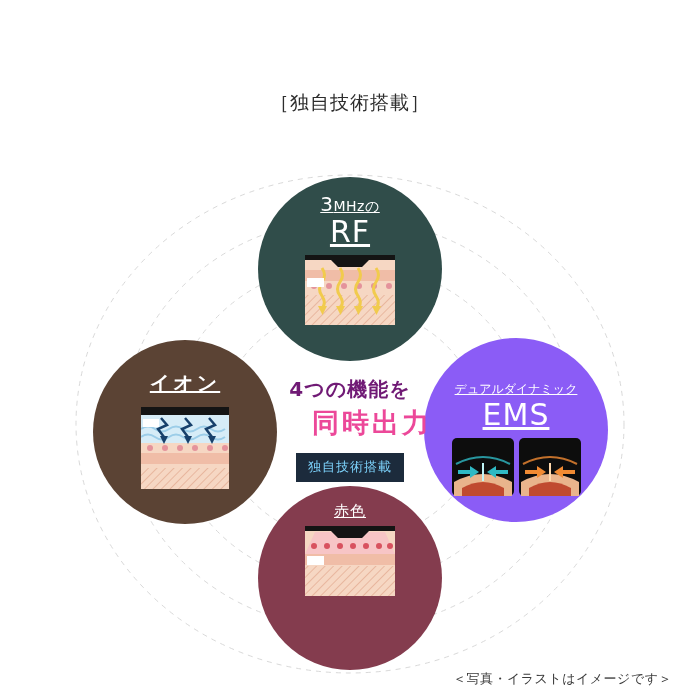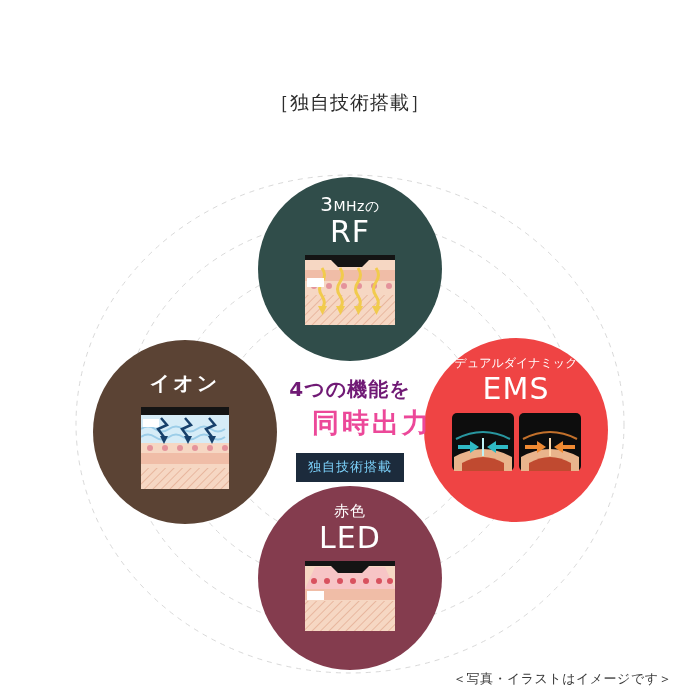--- a/index.html
+++ b/index.html
@@ -5,21 +5,21 @@
   * { margin:0; padding:0; box-sizing:border-box; }
   html,body { background:#ffffff; }
   body { font-family:"DejaVu Sans","Liberation Sans",sans-serif; }
   .stage { position:relative; width:700px; height:700px; background:#ffffff; overflow:hidden; margin:0 auto; }
   .orbits { position:absolute; left:0; top:0; }
   .title { position:absolute; top:26px; left:0; width:100%; text-align:center;
            font-size:31px; font-weight:500; color:#2d2d2d; letter-spacing:2px; }
   .subtitle { position:absolute; top:90px; left:0; width:100%; text-align:center;
               font-size:19px; color:#2d2d2d; letter-spacing:1px; }
   .circle { position:absolute; width:184px; height:184px; border-radius:50%;
-            display:flex; flex-direction:column; align-items:center; color:#ffffff; }
+            display:flex; flex-direction:column; align-items:center; color:#ffffff;text-decoration:underline; }
   .circle.rf  { left:258px; top:177px; padding-top:16px; }
   .circle.ion { left:93px;  top:340px; padding-top:30px; }
   .circle.ems { left:424px; top:338px; padding-top:17px; }
   .circle.led { left:258px; top:486px; padding-top:16px; }
   .line-small { font-size:14px; letter-spacing:0.5px; line-height:1.1; }
   .line-small .num { font-size:20px; }
   .line-big { font-size:30px; font-weight:500; letter-spacing:1px; line-height:1.15; }
   .ion-name { font-size:20px; font-weight:600; letter-spacing:3px; }
   .ems-sub  { font-size:12px; letter-spacing:0; }
   .led-sub  { font-size:15px; letter-spacing:1px; }
@@ -122,21 +122,21 @@
       </g>
       <g fill="#17406b">
         <path d="M19,29 h8 l-4,8 z"></path>
           <path d="M43,29 h8 l-4,8 z"></path>
           <path d="M67,29 h8 l-4,8 z"></path>
       </g>
       <rect x="2" y="12" width="16" height="8" fill="#ffffff"></rect>
     </svg>
   </div>
 
-  <div class="circle ems" style="background-color: #ef4444;">
+  <div class="circle ems" style="background-color: #8b5cf6; justify-content: center;">
     <div class="ems-sub">デュアルダイナミック</div>
     <div class="line-big">EMS</div>
     <div class="ems-row">
       <svg width="62" height="58" viewBox="0 0 62 58">
         <rect width="62" height="58" rx="5" fill="#0d0d0d"></rect>
         <path d="M2,44 q29,-16 58,0 v14 h-58 z" fill="#e9b48c"></path>
         <path d="M10,50 q21,-12 42,0 v8 h-42 z" fill="#c04a30"></path>
         <path d="M4,26 q27,-14 54,0" stroke="#2fb9c4" stroke-width="2" fill="none" opacity="0.8"></path>
         <rect x="6" y="32" width="12" height="4" fill="#2fb9c4"></rect>
         <path d="M18,28 l9,6 -9,6 z" fill="#2fb9c4"></path>
@@ -153,21 +153,20 @@
         <path d="M18,28 l9,6 -9,6 z" fill="#f08a33"></path>
         <rect x="44" y="32" width="12" height="4" fill="#f08a33"></rect>
         <path d="M44,28 l-9,6 9,6 z" fill="#f08a33"></path>
         <line x1="31" y1="25" x2="31" y2="43" stroke="#ffd9ad" stroke-width="2"></line>
       </svg>
     </div>
   </div>
 
   <div class="circle led" style="background-color: rgb(132, 60, 78);">
     <div class="led-sub">赤色</div>
-    <div class="line-big">LED</div>
     <svg class="ill" width="90" height="70" viewBox="0 0 90 70">
       <defs>
         <pattern id="hatch-led" width="6" height="6" patternUnits="userSpaceOnUse" patternTransform="rotate(45)">
           <rect width="6" height="6" fill="#f6d7c3"></rect>
           <line x1="0" y1="0" x2="0" y2="6" stroke="#e3a98f" stroke-width="1.4"></line>
         </pattern>
       </defs>
       <rect width="90" height="70" fill="#f6d7c3"></rect>
       <rect y="40" width="90" height="30" fill="url(#hatch-led)"></rect>
       <path d="M10,6 L0,28 h90 L80,6 z" fill="#f7bfc7" opacity="0.75"></path>

